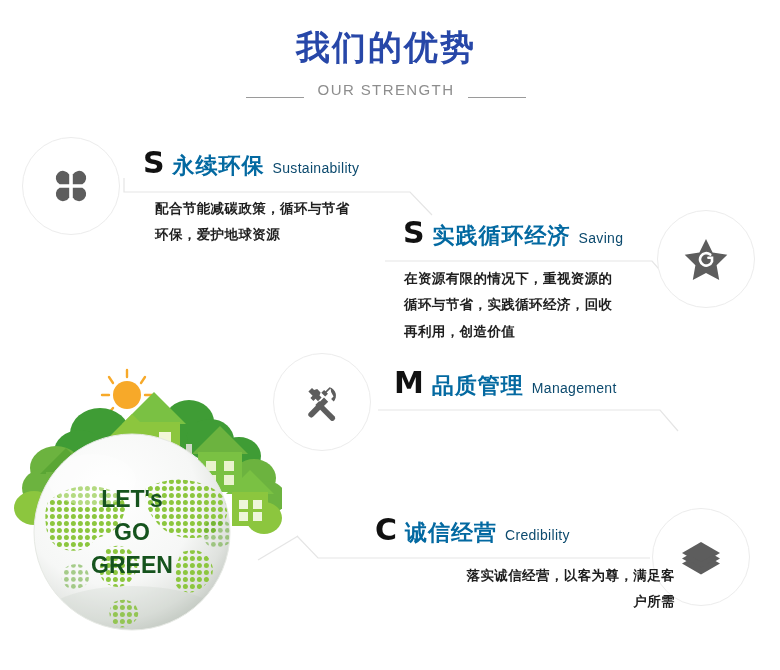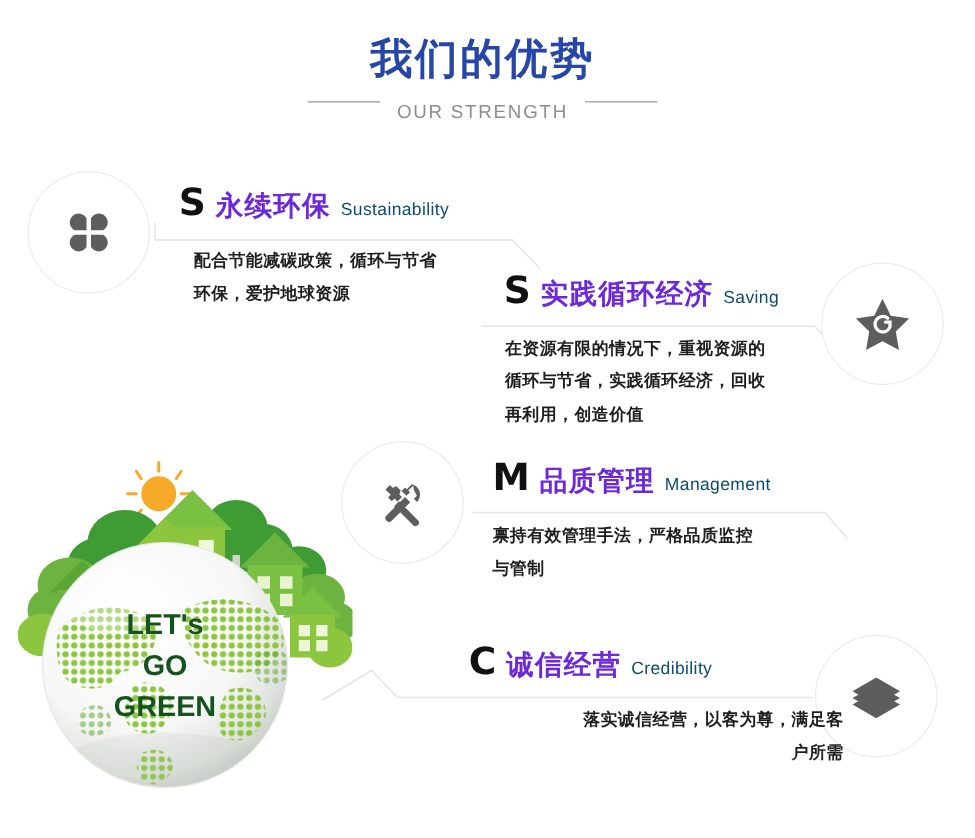--- a/index.html
+++ b/index.html
@@ -12,21 +12,21 @@
   }
   #stage{position:relative;width:780px;height:670px;}
 
   
   .hdr{position:absolute;left:0;top:0;width:772px;text-align:center;}
   .hdr-title{
     font-size:34px;font-weight:bold;color:#2747a8;letter-spacing:2px;
     margin-top:30px;line-height:1;
   }
   .hdr-sub{
-    margin-top:17px;display:flex;align-items:flex-start;justify-content:center;
+    margin-top:17px;display:flex;align-items:flex-end;justify-content:center;
     gap:14px;
   }
   .hdr-sub .dash{width:58px;height:1px;background:#9a9a9a;display:block;}
   .hdr-sub .txt{
     font-size:15px;color:#8d8d8d;letter-spacing:1.4px;
   }
 
   
   .circ{
     position:absolute;width:98px;height:98px;border-radius:50%;
@@ -42,21 +42,21 @@
   .blk .head{
     white-space:nowrap;
     display:flex;align-items:baseline;gap:8px;
     line-height:1;
   }
   .blk .letter{
     font-size:30px;font-weight:bold;color:#111111;
     font-family:"DejaVu Sans",sans-serif;
   }
   .blk .cn{
-    font-size:22px;font-weight:bold;color:#6d28d9;
+    font-size:22px;font-weight:bold;color:#0369a1;
     letter-spacing:1px;
   }
   .blk .en{
     font-size:14px;color:#0c4a6e;letter-spacing:0.3px;
   }
   .blk .body{
     font-size:13.5px;color:#1e1e1e;font-weight:bold;
     line-height:1.95;letter-spacing:0.4px;
     white-space:pre-line;
   }
@@ -175,22 +175,20 @@
 循环与节省，实践循环经济，回收
 再利用，创造价值</div>
   </div>
 
   <div class="blk" style="left:394px;top:368px;width:300px;">
     <div class="head">
       <span class="letter">M</span>
       <span class="cn">品质管理</span>
       <span class="en">Management</span>
     </div>
-    <div class="body" style="margin-top:18px;margin-left:0px;">禀持有效管理手法，严格品质监控
-与管制</div>
   </div>
 
   <div class="blk" style="left:375px;top:515px;width:300px;">
     <div class="head">
       <span class="letter">C</span>
       <span class="cn">诚信经营</span>
       <span class="en">Credibility</span>
     </div>
     <div class="body" style="margin-top:18px;margin-left:6px;text-align:right;">落实诚信经营，以客为尊，满足客
 户所需</div>

